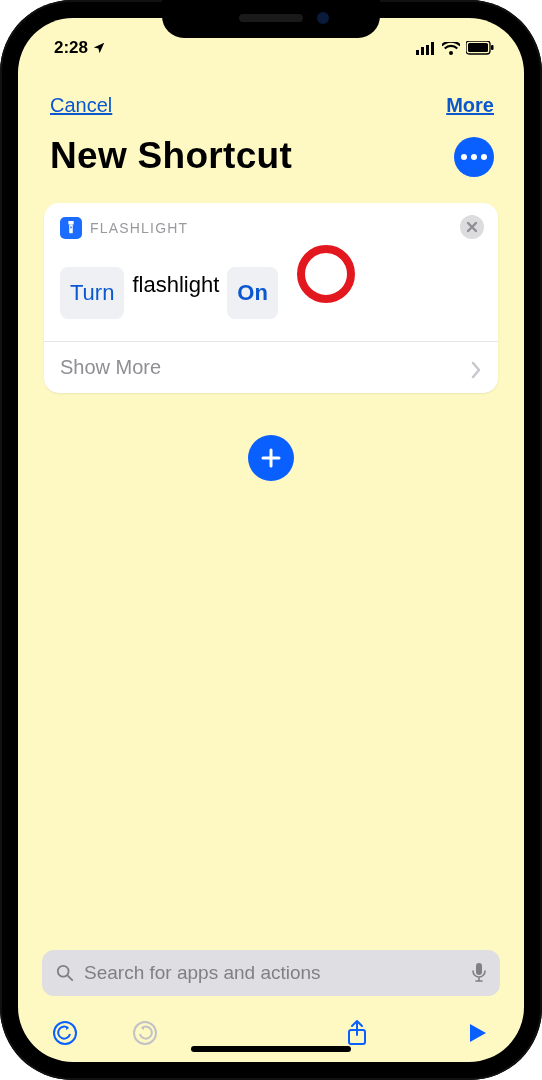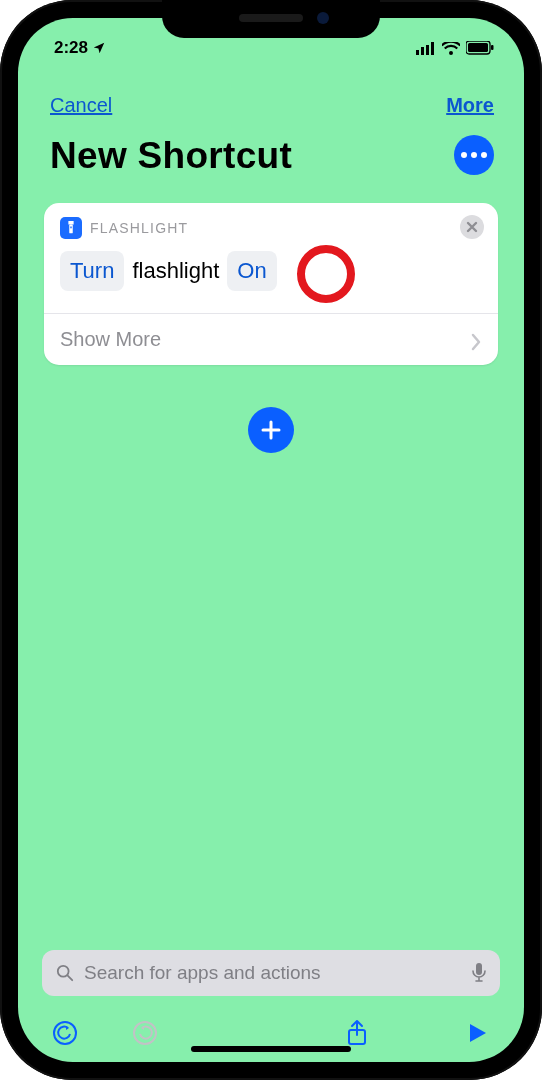--- a/index.html
+++ b/index.html
@@ -15,21 +15,21 @@
       height: 1080px;
       background: #000;
       border-radius: 72px;
       padding: 18px;
       position: relative;
       box-shadow: 0 0 0 2px #111 inset;
     }
     .screen {
       width: 100%;
       height: 100%;
-      background: #86efac;
+      background: #fef9c3;
       border-radius: 55px;
       overflow: hidden;
       position: relative;
       display: flex;
       flex-direction: column;
     }
     
     .notch {
       position: absolute;
       top: 0;
@@ -93,21 +93,21 @@
       color: #0b57d0;
       font-size: 20px;
       text-decoration: underline;
     }
     .nav-next { font-weight: 700; }
 
     
     .title-row {
       display: flex;
       justify-content: space-between;
-      align-items: flex-start;
+      align-items: flex-end;
       padding: 18px 30px 16px 32px;
     }
     .title {
       font-size: 37px;
       font-weight: 800;
       letter-spacing: 0.3px;
       color: #000;
     }
     .more-dot {
       width: 40px;
@@ -144,24 +144,24 @@
       position:absolute; right:14px; top:12px;
       width:24px; height:24px; border-radius:50%; background:#dcdcdf;
       display:flex; align-items:center; justify-content:center;
     }
     .card-body {
       display:flex; align-items:center; gap:6px;
       padding: 12px 0 10px 0;
       font-size:22px;
     }
     .pill {
-      background:#eef0f3; border-radius:8px; padding:7px 10px;
-      color:#0b57d0; font-weight:500;
-    }
-    .pill.state { color:#0b57d0; font-weight:400; }
+      background:#eef0f3; border-radius:8px; padding:13px 10px;
+      color:#0b57d0; font-weight:500;margin-top:16px;
+    }
+    .pill.state { color:#0b57d0; font-weight:700; }
     .plain { color:#000; font-weight:400; padding:0 2px; }
 
     .red-ring {
       position:absolute;
       width:58px; height:58px;
       border:8px solid #e3181e;
       border-radius:50%;
       left:253px; top:42px;
       pointer-events:none;
     }

